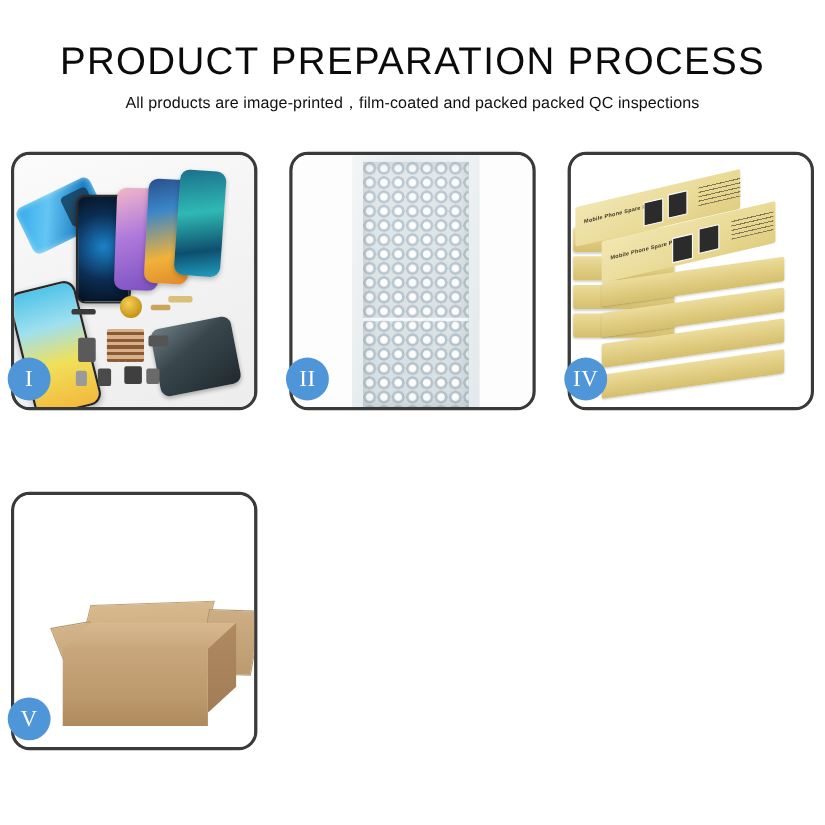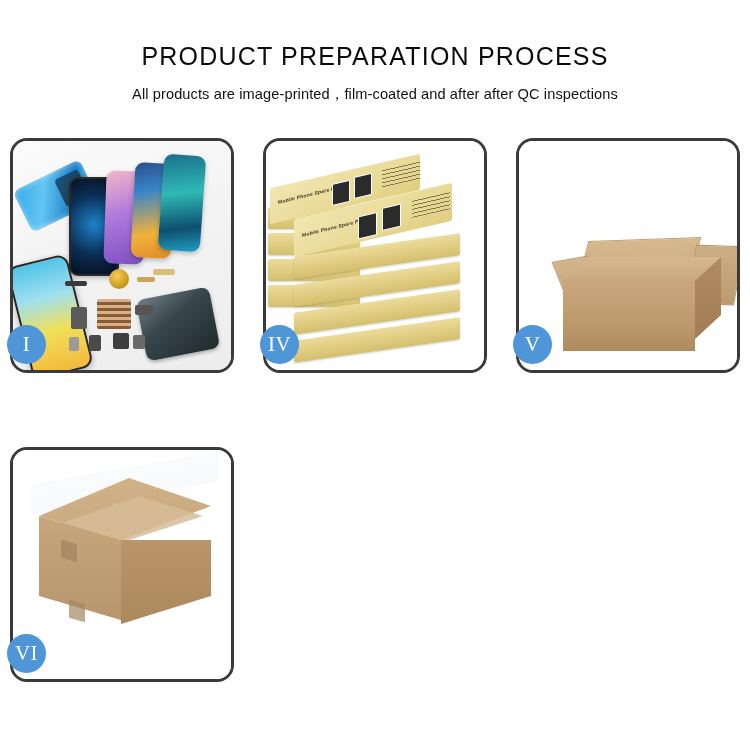--- a/index.html
+++ b/index.html
@@ -23,21 +23,21 @@
   
   .header {
     position: absolute;
     top: 36px;
     left: 0;
     width: 750px;
     text-align: center;
   }
   .title {
     font-family: "Liberation Sans", sans-serif;
-    font-size: 25px;
+    font-size: 35px;
     font-weight: 400;
     letter-spacing: 1.2px;
     color: #0b0b0b;
     line-height: 40px;
     white-space: nowrap;
   }
   .subtitle {
     margin-top: 9px;
     font-family: "Liberation Sans", sans-serif;
     font-size: 14.6px;
@@ -309,21 +309,21 @@
     transform: skewY(-10deg); border-radius:3px;
   }
 </style>
 </head>
 <body>
 
 <div class="page">
 
   <div class="header">
     <div class="title">PRODUCT PREPARATION PROCESS</div>
-    <div class="subtitle">All products are image-printed，film-coated and after after QC inspections</div>
+    <div class="subtitle">All products are image-printed，film-coated and packed packed QC inspections</div>
   </div>
 
   <div class="grid">
 
     <div class="panel">
       <div class="panel-inner">
         <div class="scene-parts">
           <div class="film-sheet"></div>
           <div class="ph ph1"></div>
           <div class="ph ph2"></div>
@@ -340,20 +340,31 @@
           <div class="pt pt-e"></div>
           <div class="pt pt-f"></div>
           <div class="pt pt-g"></div>
           <div class="pt pt-h"></div>
           <div class="pt pt-i"></div>
         </div>
       </div>
       <div class="badge">I</div>
     </div>
 
+    <div class="panel">
+      <div class="panel-inner">
+        <div class="scene-bubble">
+          <div class="bubble-bag">
+            <div class="bubble-core"></div>
+            <div class="bubble-seam"></div>
+          </div>
+        </div>
+      </div>
+      <div class="badge">II</div>
+    </div>
 
 
     <div class="panel">
       <div class="panel-inner">
         <div class="scene-stack">
 
           <div class="sbox" style="left:2px; top:66px; width:92px;"></div>
           <div class="sbox" style="left:2px; top:92px; width:92px;"></div>
           <div class="sbox" style="left:2px; top:118px; width:92px;"></div>
           <div class="sbox" style="left:2px; top:144px; width:92px;"></div>
@@ -391,29 +402,15 @@
             <div class="ybars"></div>
             <div class="cvtop"></div>
             <div class="cvf"></div>
             <div class="cvs"></div>
           </div>
         </div>
       </div>
       <div class="badge">V</div>
     </div>
 
-    <div class="panel">
-      <div class="panel-inner">
-        <div class="scene-sealed">
-          <div class="c6-wrap"></div>
-          <div class="c6-top"></div>
-          <div class="c6-tape"></div>
-          <div class="c6-left"></div>
-          <div class="c6-right"></div>
-          <div class="c6-seal1"></div>
-          <div class="c6-seal2"></div>
-        </div>
-      </div>
-      <div class="badge">VI</div>
-    </div>
 
   </div>
 </div>
 
 </body></html>

